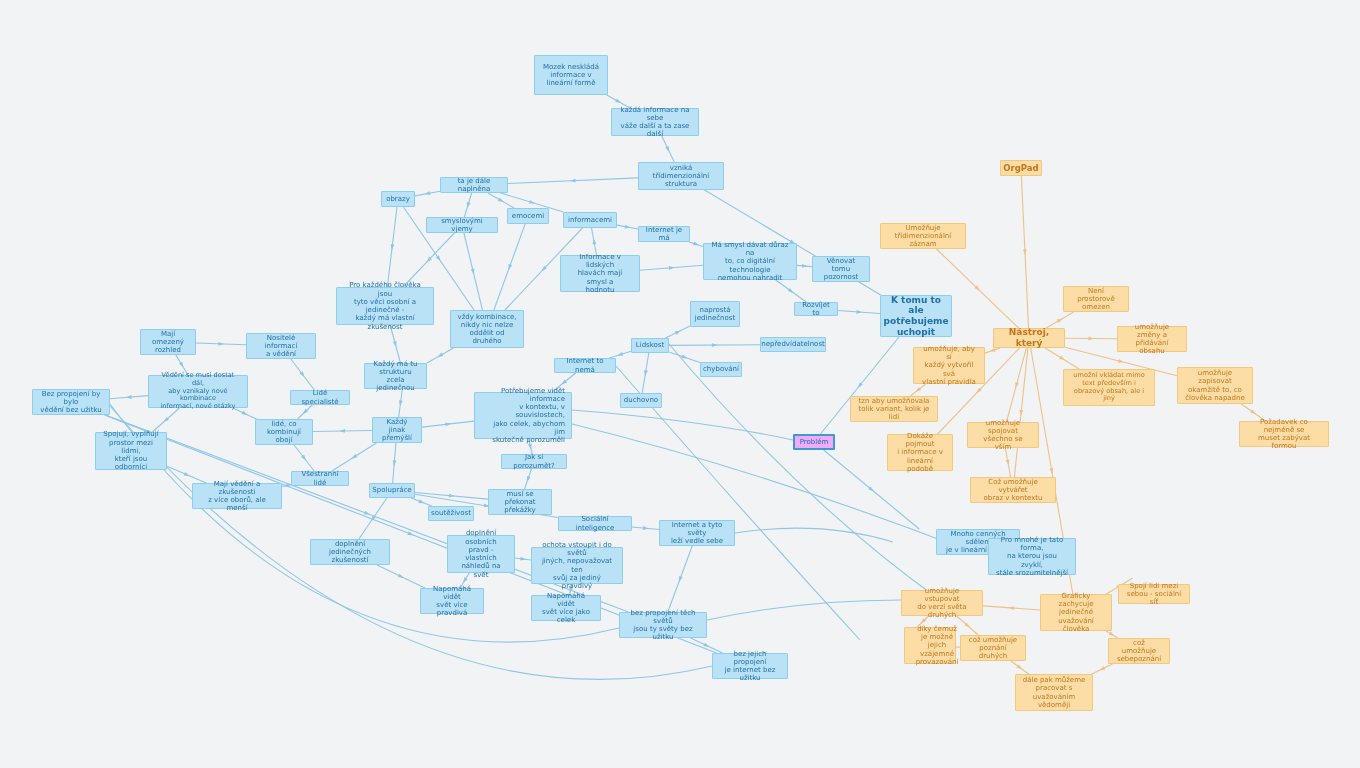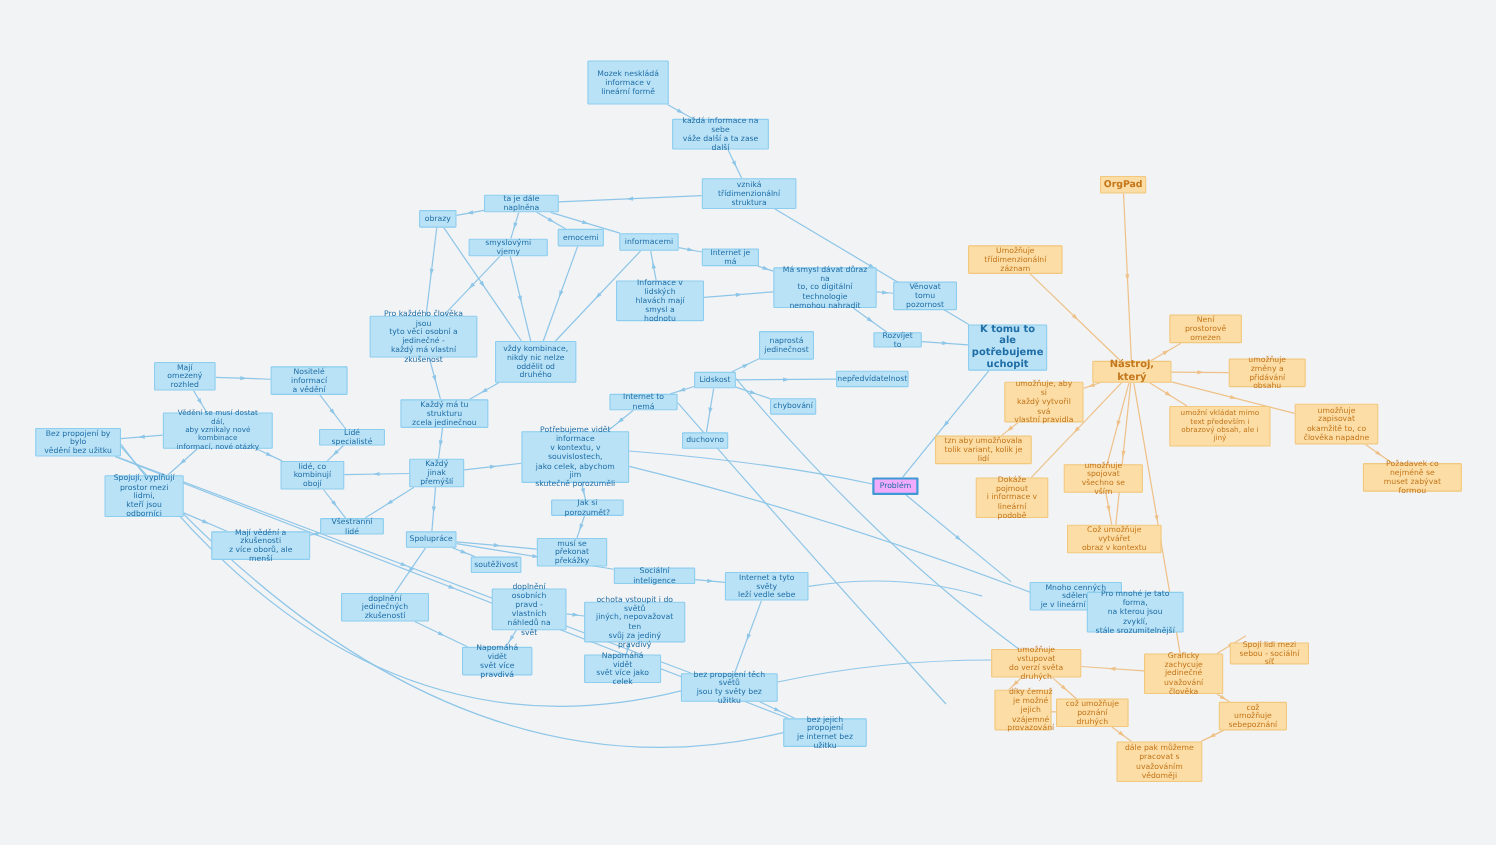--- a/index.html
+++ b/index.html
@@ -279,33 +279,33 @@
       <div class="node blue" style="left: 246px; top: 333px; width: 70px; height: 26px; font-size: 7px;">Nositelé informací
 a vědění</div>
       <div class="node blue" style="left: 148px; top: 375px; width: 100px; height: 33px; font-size: 6.6px;">Vědění se musí dostat dál,
 aby vznikaly nové kombinace
 informací, nové otázky</div>
       <div class="node blue" style="left: 32px; top: 389px; width: 78px; height: 26px; font-size: 7px;">Bez propojení by bylo
 vědění bez užitku</div>
       <div class="node blue" style="left: 290px; top: 390px; width: 60px; height: 15px; font-size: 7px;">Lidé specialisté</div>
       <div class="node blue" style="left: 255px; top: 419px; width: 58px; height: 26px; font-size: 7px;">lidé, co
 kombinují obojí</div>
-      <div class="node blue" style="left: 364px; top: 363px; width: 80px; height: 26px; font-size: 7px;">Každý má tu strukturu
+      <div class="node blue" style="left: 364px; top: 363px; width: 63px; height: 26px; font-size: 7px;">Každý má tu strukturu
 zcela jedinečnou</div>
       <div class="node blue" style="left: 554px; top: 358px; width: 62px; height: 15px; font-size: 7px;">Internet to nemá</div>
       <div class="node blue" style="left: 620px; top: 393px; width: 42px; height: 15px; font-size: 7px;">duchovno</div>
       <div class="node blue" style="left: 95px; top: 432px; width: 72px; height: 38px; font-size: 7px;">Spojují, vyplňují
 prostor mezi lidmi,
 kteří jsou odborníci</div>
       <div class="node blue" style="left: 291px; top: 471px; width: 58px; height: 15px; font-size: 7px;">Všestranní lidé</div>
       <div class="node blue" style="left: 192px; top: 483px; width: 90px; height: 26px; font-size: 7px;">Mají vědění a zkušenosti
 z více oborů, ale menší</div>
       <div class="node blue" style="left: 372px; top: 417px; width: 50px; height: 26px; font-size: 7px;">Každý jinak
 přemýšlí</div>
-      <div class="node blue" style="left: 474px; top: 392px; width: 98px; height: 47px; font-size: 7px;">Potřebujeme vidět informace
+      <div class="node blue" style="left: 474px; top: 392px; width: 98px; height: 47px; font-size: 7px; text-align: right;">Potřebujeme vidět informace
 v kontextu, v souvislostech,
 jako celek, abychom jim
 skutečně porozuměli</div>
       <div class="node blue" style="left: 501px; top: 454px; width: 66px; height: 15px; font-size: 7px;">Jak si porozumět?</div>
       <div class="node blue" style="left: 369px; top: 483px; width: 46px; height: 15px; font-size: 7px;">Spolupráce</div>
       <div class="node blue" style="left: 488px; top: 489px; width: 64px; height: 26px; font-size: 7px;">musí se překonat
 překážky</div>
       <div class="node blue" style="left: 428px; top: 506px; width: 46px; height: 15px; font-size: 7px;">soutěživost</div>
       <div class="node blue" style="left: 558px; top: 516px; width: 74px; height: 15px; font-size: 7px;">Sociální inteligence</div>
       <div class="node blue" style="left: 659px; top: 520px; width: 76px; height: 26px; font-size: 7px;">Internet a tyto světy

